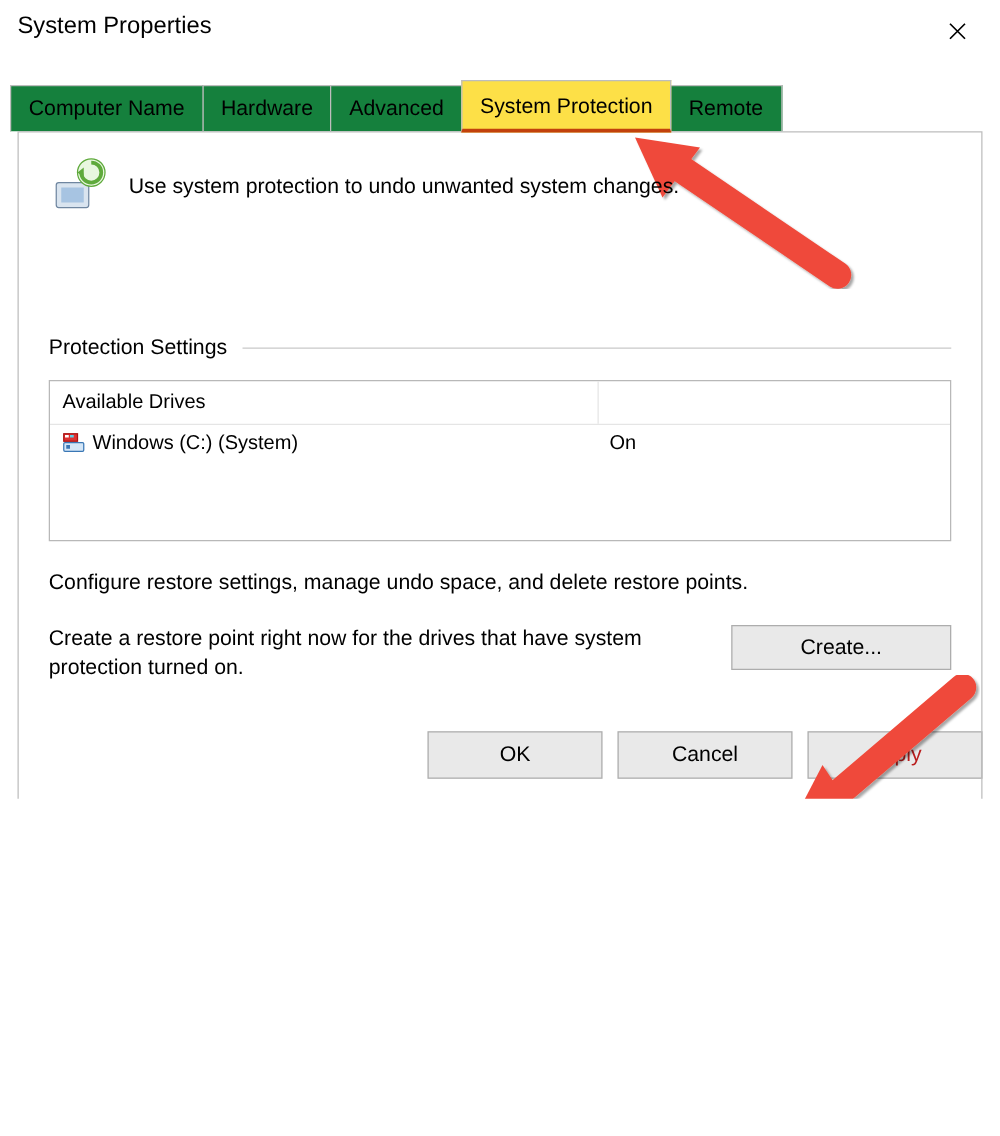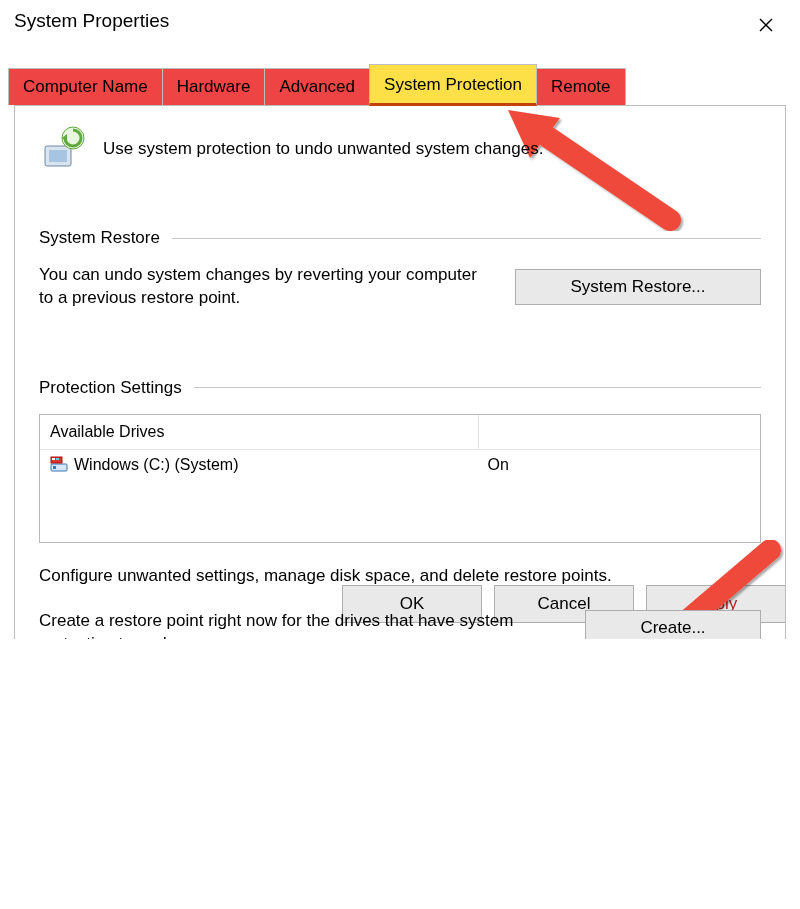--- a/index.html
+++ b/index.html
@@ -3,21 +3,21 @@
 <meta charset="utf-8">
 <style>
   html,body{margin:0;padding:0;font-family:"Segoe UI",Tahoma,sans-serif;font-size:15px;color:#000;background:#fff}
   .window{width:800px;height:639px;position:relative;box-sizing:border-box;background:#fff}
   
   .titlebar{display:flex;align-items:flex-start;justify-content:space-between;padding:10px 14px 2px 14px}
   .titlebar .title{font-size:19px}
   .titlebar .close{width:40px;height:30px;display:flex;align-items:center;justify-content:center;font-size:22px;cursor:pointer}
   
   .tabstrip{display:flex;align-items:flex-end;margin:22px 14px 0 8px;position:relative}
-  .tab{padding:8px 14px;font-size:17px;background:#ef4444;border:1px solid #bdbdbd;border-bottom:none;margin-right:-1px;cursor:pointer;position:relative;z-index:1;white-space:nowrap}
+  .tab{padding:8px 14px;font-size:17px;background:#15803d;border:1px solid #bdbdbd;border-bottom:none;margin-right:-1px;cursor:pointer;position:relative;z-index:1;white-space:nowrap}
   .tab.active{z-index:3;background:#fde047;border-bottom:3px solid #c2410c;margin-bottom:-1px;padding-top:10px}
   
   .tabbody{border:1px solid #bdbdbd;margin:0 14px;padding:18px 24px 18px 24px;position:relative;z-index:2;height:712px;box-sizing:border-box}
   
   .intro{display:flex;align-items:center;gap:16px;margin-bottom:56px}
   .protect-icon{width:48px;height:48px;flex:0 0 48px}
   .intro-text{font-size:17px;padding-top:2px}
   
   .group{margin-bottom:28px}
   .group-heading{display:flex;align-items:center;gap:12px;font-size:17px;margin-bottom:16px}
@@ -87,30 +87,20 @@
           <rect x="6" y="22" width="26" height="20" rx="2" fill="#d9e4ef" stroke="#6f86a0"></rect>
           <rect x="10" y="26" width="18" height="12" fill="#a7c4e2"></rect>
           <circle cx="34" cy="14" r="11" fill="#e8f7df" stroke="#5faa3c"></circle>
           <path d="M34 6 A8 8 0 1 1 26 14" fill="none" stroke="#5faa3c" stroke-width="3"></path>
           <path d="M23 14 L28 10 L28 18 Z" fill="#5faa3c"></path>
         </svg>
       </span>
       <div class="intro-text">Use system protection to undo unwanted system changes.</div>
     </div>
 
-    <div class="group">
-      <div class="group-heading">
-        <span>System Restore</span>
-        <span class="rule"></span>
-      </div>
-      <div class="restore-row">
-        <div class="desc">You can undo system changes by reverting your computer to a previous restore point.</div>
-        <button class="btn wide">System Restore...</button>
-      </div>
-    </div>
 
     <div style="height:40px"></div>
 
     <div class="group">
       <div class="group-heading">
         <span>Protection Settings</span>
         <span class="rule"></span>
       </div>
 
       <div class="drives">
@@ -130,21 +120,21 @@
                 </svg>
               </span>
               <span>Windows (C:) (System)</span>
             </div>
             <div class="col c2">On</div>
           </div>
         </div>
       </div>
 
       <div class="action-row">
-        <div class="desc">Configure unwanted settings, manage disk space, and delete restore points.</div>
+        <div class="desc">Configure restore settings, manage undo space, and delete restore points.</div>
       </div>
 
       <div class="action-row">
         <div class="desc">Create a restore point right now for the drives that have system protection turned on.</div>
         <div class="btnwrap">
             <button class="btn">Create...</button>
           </div>
       </div>
     </div>
 

